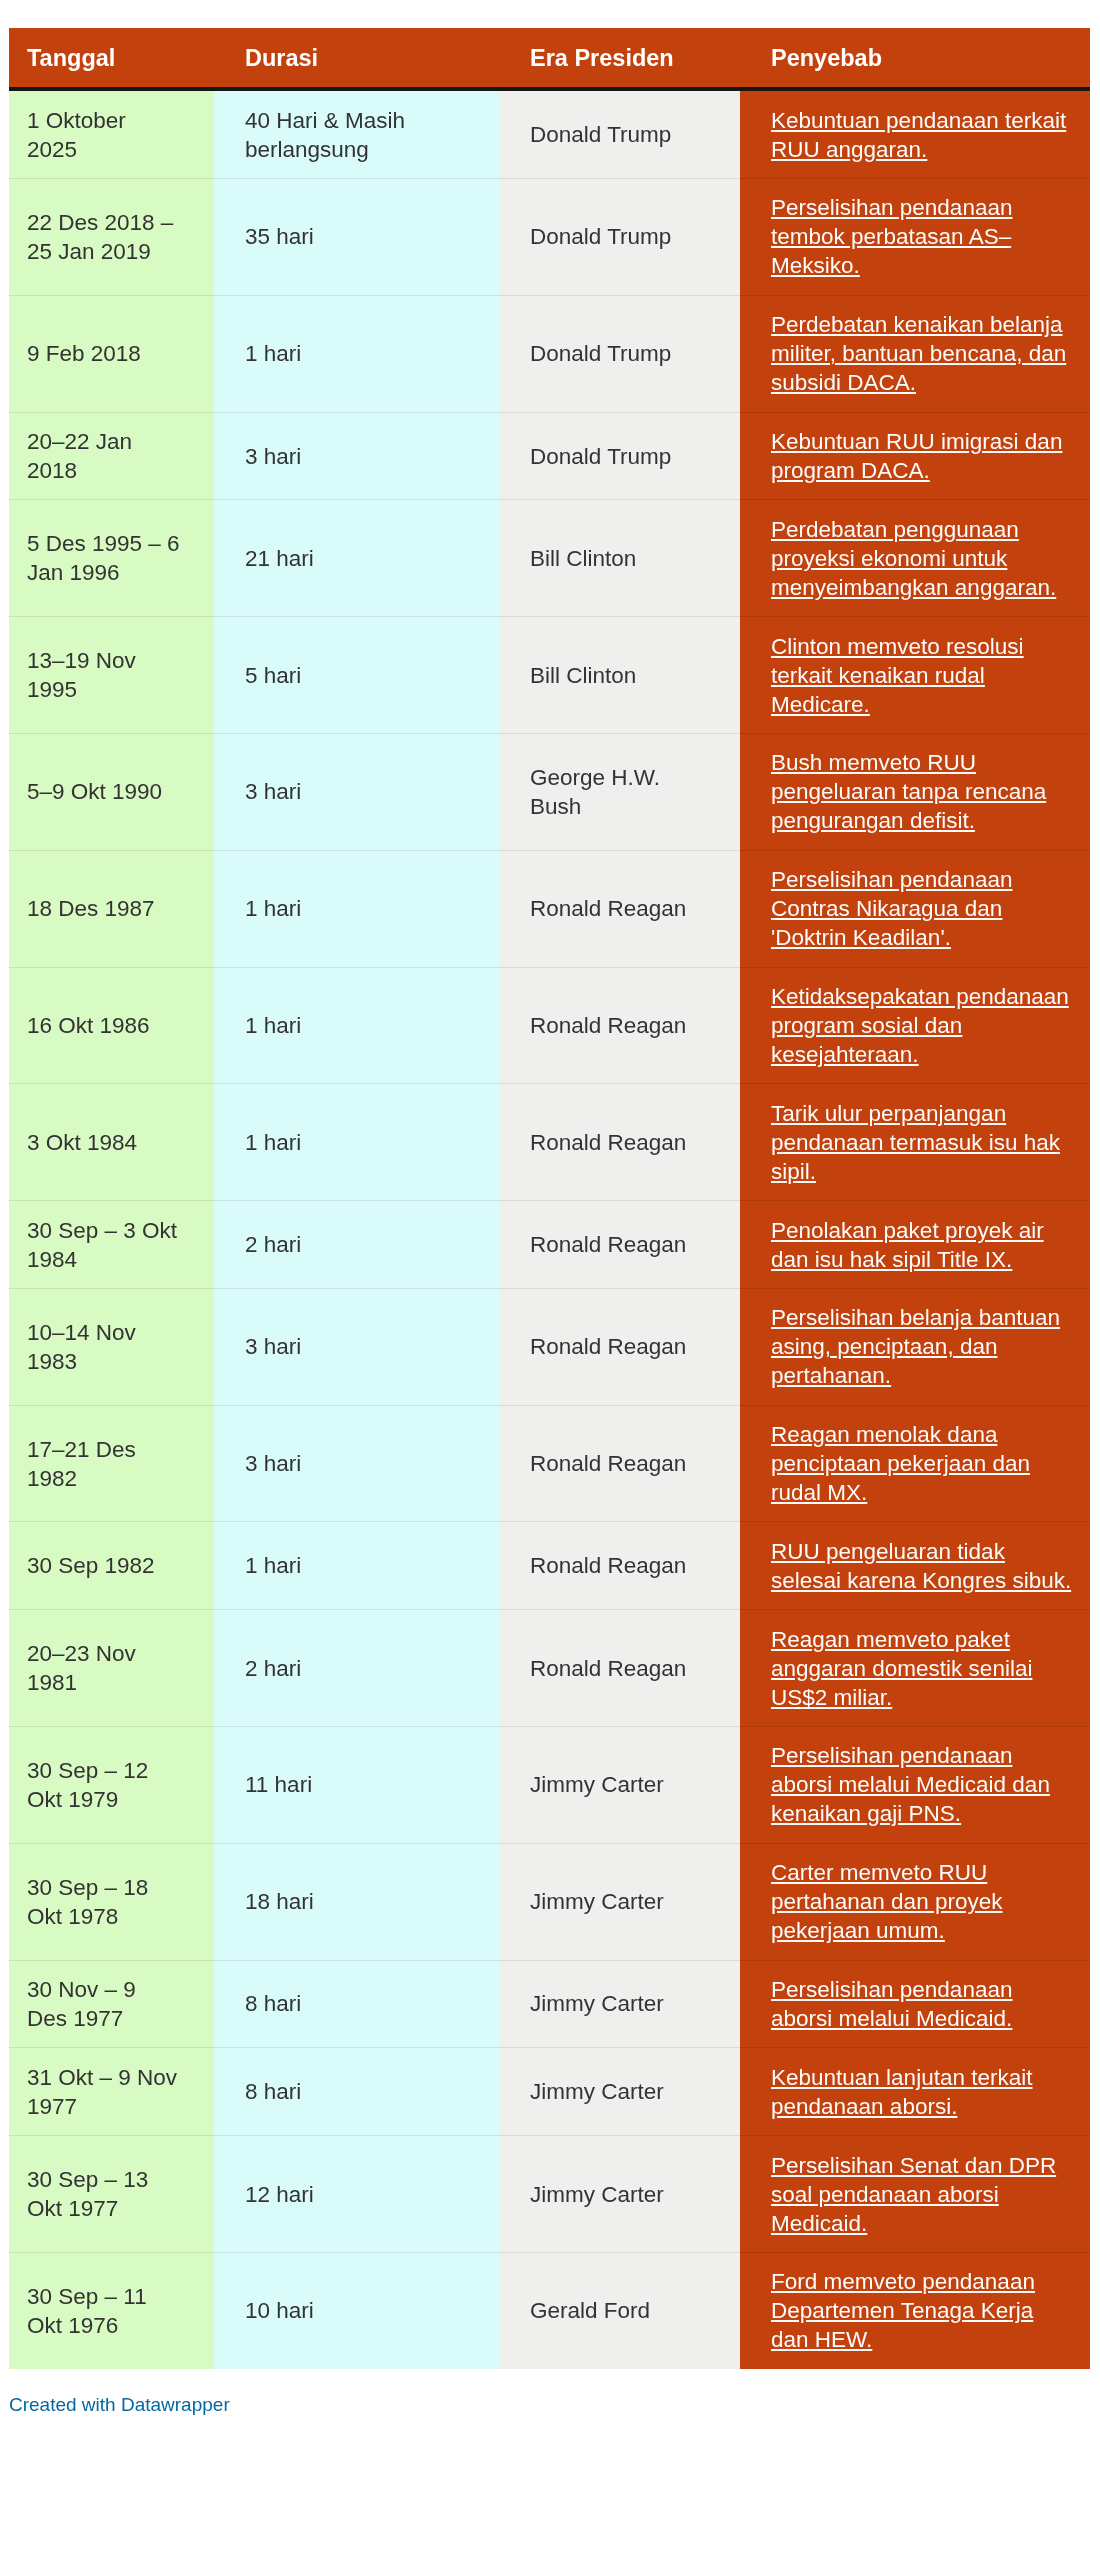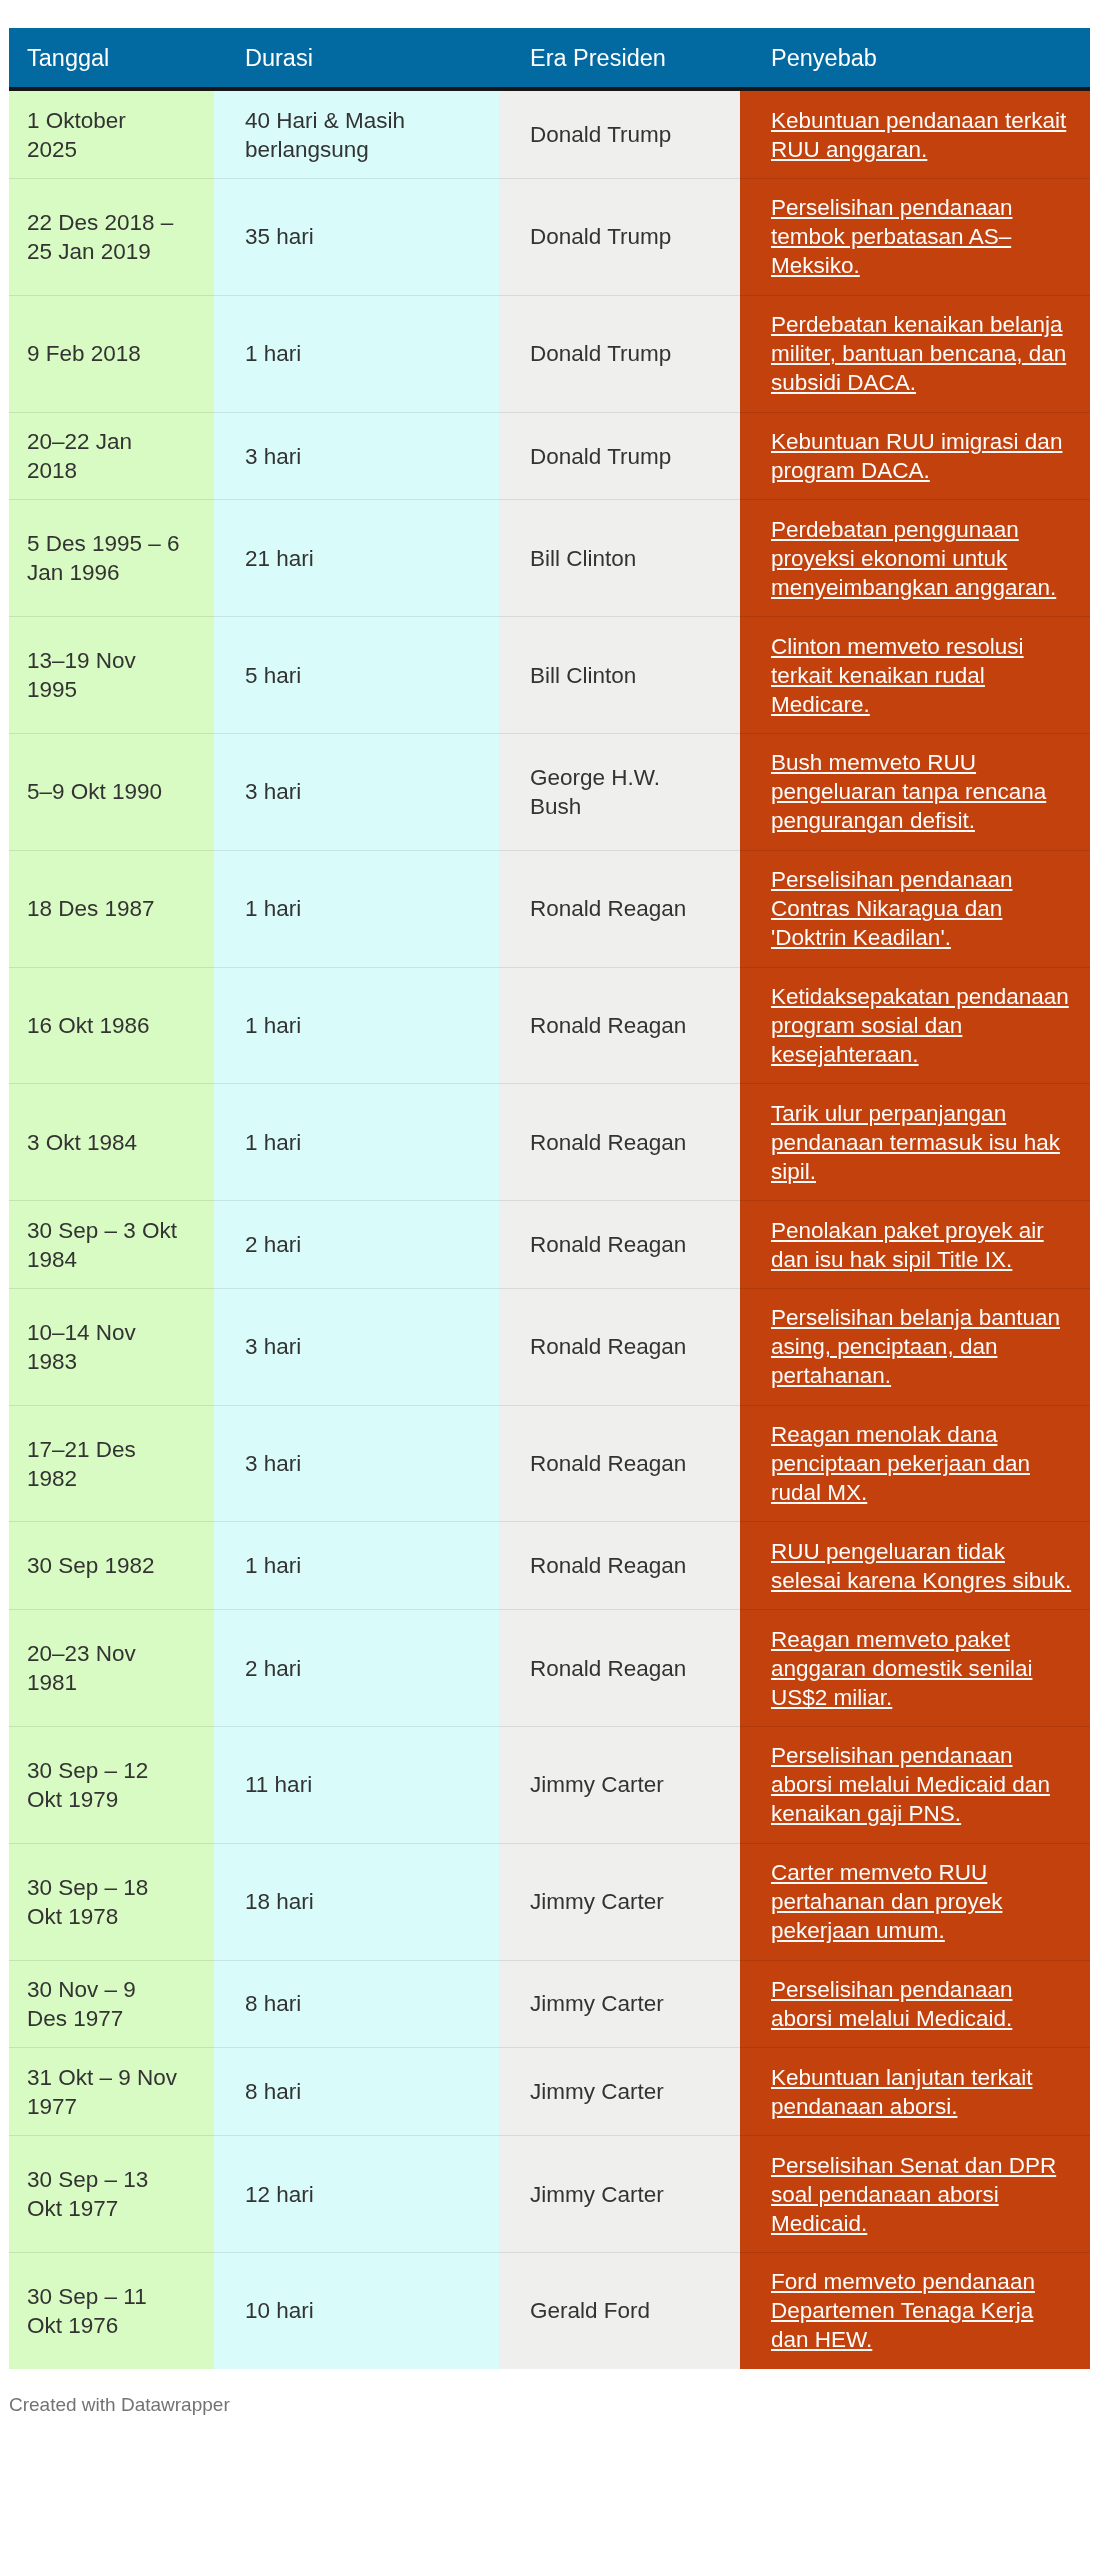--- a/index.html
+++ b/index.html
@@ -20,25 +20,25 @@
     border-collapse: collapse;
     width: 1081px;
     table-layout: fixed;
   }
   col.w-tanggal  { width: 205px; }
   col.w-durasi   { width: 285px; }
   col.w-era      { width: 241px; }
   col.w-penyebab { width: 350px; }
 
   thead th {
-    background: #0369a1;
+    background: #c2410c;
     color: #ffffff;
     text-align: left;
     font-size: 23.5px;
-    font-weight: 400;
+    font-weight: 700;
     padding: 17px 18px 15.3px 31px;
     border-bottom: 4.5px solid #171717;
     vertical-align: middle;
   }
   thead th:first-child { padding-left: 18px; }
 
   tbody td {
     font-size: 22.5px;
     line-height: 29px;
     color: #333333;
@@ -49,21 +49,21 @@
   tbody td.c-tanggal  { background: #d8fac3; padding-left: 18px; padding-right: 32px; }
   tbody td.c-durasi   { background: #d9fcfb; margin-left: 40px; }
   tbody td.c-era      { background: #efefee; padding-right: 38px; }
   tbody td.c-penyebab { background: #c2410c; color: #fcfcfc; text-decoration: underline; }
 
   tbody tr:not(:first-child) td { border-top: 1.8px solid rgba(0,0,0,0.09); }
 
   .credit {
     margin: 25px 0 0 9px;
     font-size: 19px;
-    color: #737373;
+    color: #0369a1;
     text-decoration: none;
     display: inline-block;
   }
 </style>
 </head>
 <body>
 
 
 
 <div class="table-wrap">

